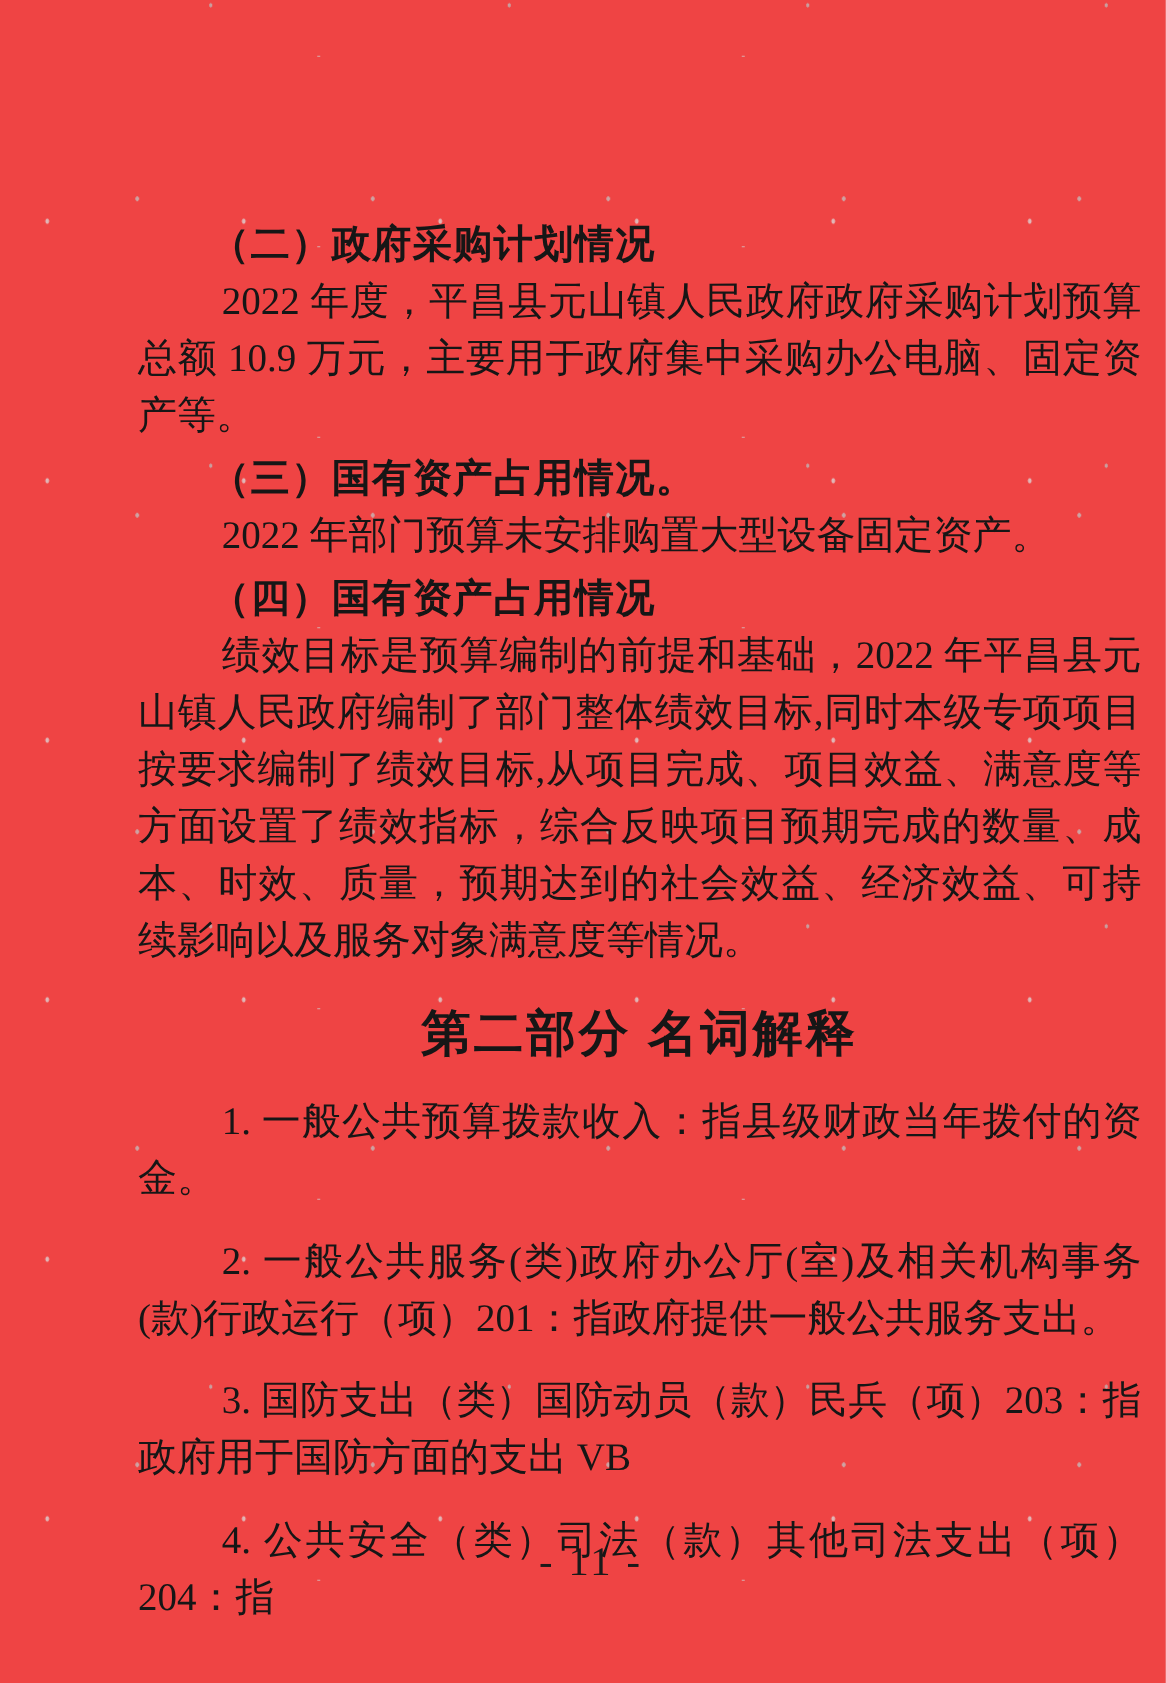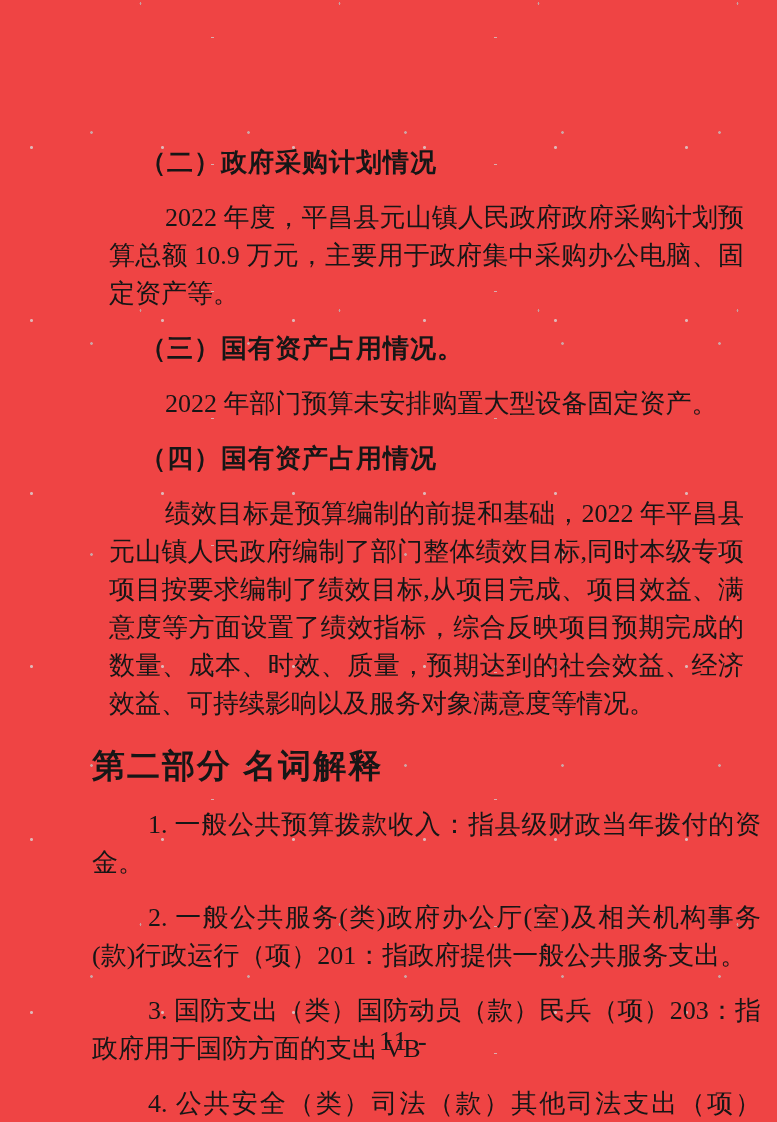--- a/index.html
+++ b/index.html
@@ -37,34 +37,34 @@
     line-height: 38px;
     text-align: justify;
   }
   .h-sec {
     margin: 4px 0 0;
     font-weight: 700;
     text-indent: 1.85em;
     letter-spacing: 1px;
   }
   .para {
-    margin: 17px;
+    margin: 0;
     text-indent: 2.15em;
   }
   .item {
     margin: 17px 0 0;
     text-indent: 2.15em;
   }
   .part-title {
     margin: 20px 0 4px;
     font-family: "Liberation Sans", "DejaVu Sans", sans-serif;
     font-weight: 700;
     font-size: 33px;
     line-height: 46px;
-    text-align: left;
+    text-align: center;
     text-indent: 0;
     letter-spacing: 2px;
   }
   .footer {
     position: absolute;
     left: 0; right: 0; top: 1026px;
     text-align: center;
     font-size: 27px;
     letter-spacing: 2px;
     color: #1a1a1a;

